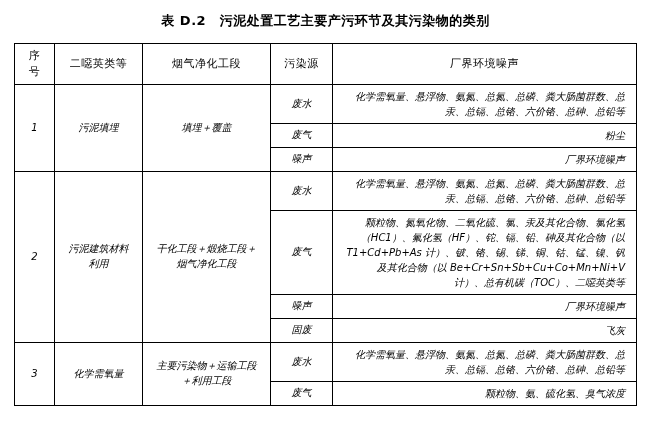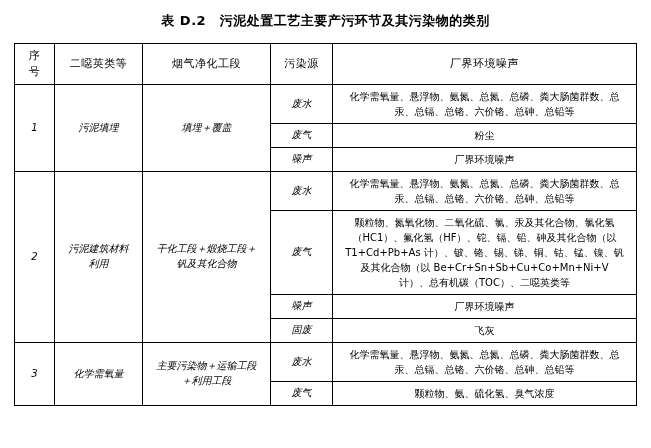--- a/index.html
+++ b/index.html
@@ -50,22 +50,23 @@
     padding-bottom: 9px;
     letter-spacing: 0.5px;
   }
   .c-no     { width: 40px;  text-align: center; }
   .c-proc   { width: 88px;  text-align: center; }
   .c-node   { width: 128px; text-align: center; }
   .c-src    { width: 62px;  text-align: center; }
   .c-poll   { width: auto;  text-align: left; }
   td.center { text-align: center; font-style: italic; }
   td.body-cell {
-    text-align: center;
+    text-align: right;
     line-height: 1.5;
+    font-style: italic;
   }
 </style>
 </head>
 <body>
 
 <div class="page">
 
   <div class="table-title">表 D.2　污泥处置工艺主要产污环节及其污染物的类别</div>
 
   <table class="doc-table">
@@ -97,21 +98,21 @@
         <td class="body-cell">粉尘</td>
       </tr>
       <tr>
         <td class="center">噪声</td>
         <td class="body-cell">厂界环境噪声</td>
       </tr>
 
       <tr>
         <td class="center" rowspan="4">2</td>
         <td class="center" rowspan="4">污泥建筑材料利用</td>
-        <td class="center" rowspan="4">干化工段＋煅烧工段＋钒及其化合物</td>
+        <td class="center" rowspan="4">干化工段＋煅烧工段＋烟气净化工段</td>
         <td class="center">废水</td>
         <td class="body-cell">化学需氧量、悬浮物、氨氮、总氮、总磷、粪大肠菌群数、总汞、总镉、总铬、六价铬、总砷、总铅等</td>
       </tr>
       <tr>
         <td class="center">废气</td>
         <td class="body-cell">颗粒物、氮氧化物、二氧化硫、氯、汞及其化合物、氯化氢（HC1）、氟化氢（HF）、铊、镉、铅、砷及其化合物（以 T1+Cd+Pb+As 计）、铍、铬、锡、锑、铜、钴、锰、镍、钒及其化合物（以 Be+Cr+Sn+Sb+Cu+Co+Mn+Ni+V 计）、总有机碳（TOC）、二噁英类等</td>
       </tr>
       <tr>
         <td class="center">噪声</td>
         <td class="body-cell">厂界环境噪声</td>

